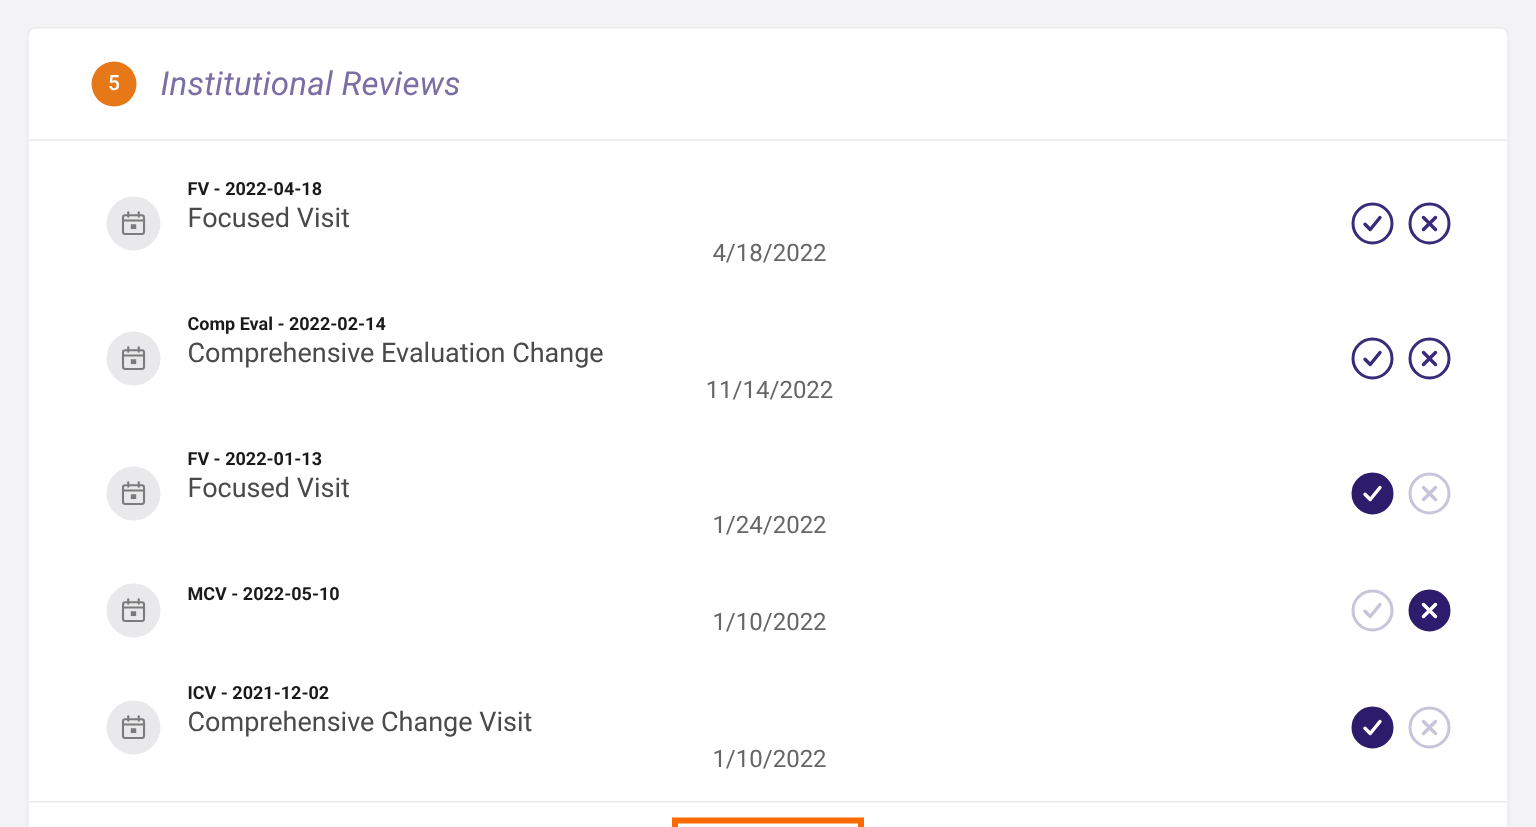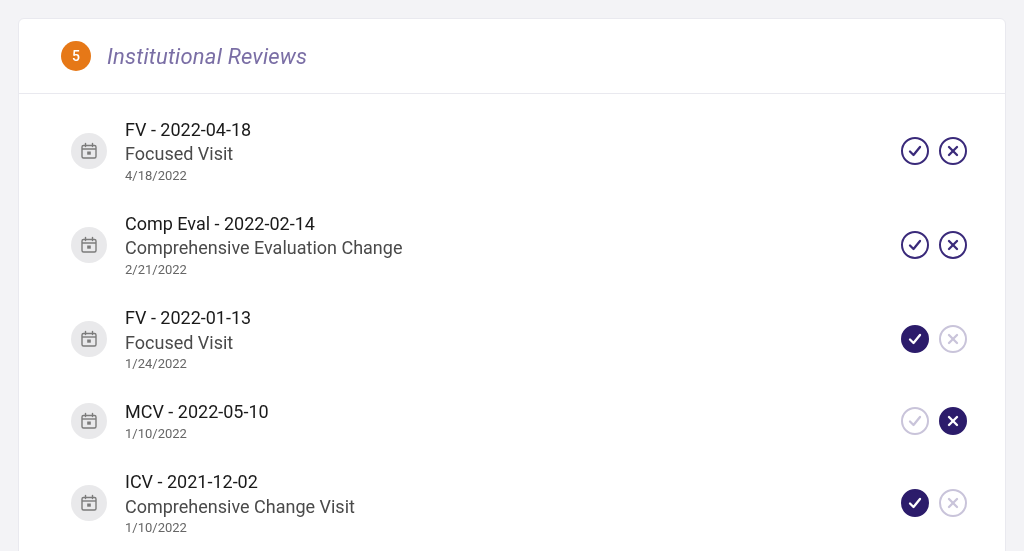--- a/index.html
+++ b/index.html
@@ -86,31 +86,32 @@
     color: #7b7b7b;
   }
 
   .row-text {
     flex: 1 1 auto;
     padding-left: 18px;
     line-height: 1.35;
   }
 
   .row-title {
-    font-weight: 400;
-    font-size: 18px;
+    font-weight: 700;
+    font-size: 12px;
     color: #1a1a1a;
   }
   .row-sub {
     font-size: 18px;
     color: var(--text-mid);
   }
   .row-date {
-    font-size: 13px;
+    font-size: 16px;
     color: var(--text-soft);
+    text-align: center;
   }
 
   .row-actions {
     display: flex;
     gap: 10px;
     padding-right: 6px;
     align-items: center;
   }
 
   
@@ -216,21 +217,21 @@
   </div>
       <div class="row">
     <span class="row-icon">
       <svg viewBox="0 0 18 18" width="18" height="18">
             <use href="#ic-calendar"></use>
           </svg>
     </span>
     <div class="row-text">
       <div class="row-title">Comp Eval - 2022-02-14</div>
       <div class="row-sub">Comprehensive Evaluation Change</div>
-      <div class="row-date">2/21/2022</div>
+      <div class="row-date">11/14/2022</div>
     </div>
     <div class="row-actions">
       <span class="act check-outline">
         <svg viewBox="0 0 14 14">
               <use href="#ic-check"></use>
             </svg>
       </span>
       <span class="act cross-outline">
         <svg viewBox="0 0 14 14">
               <use href="#ic-cross"></use>

